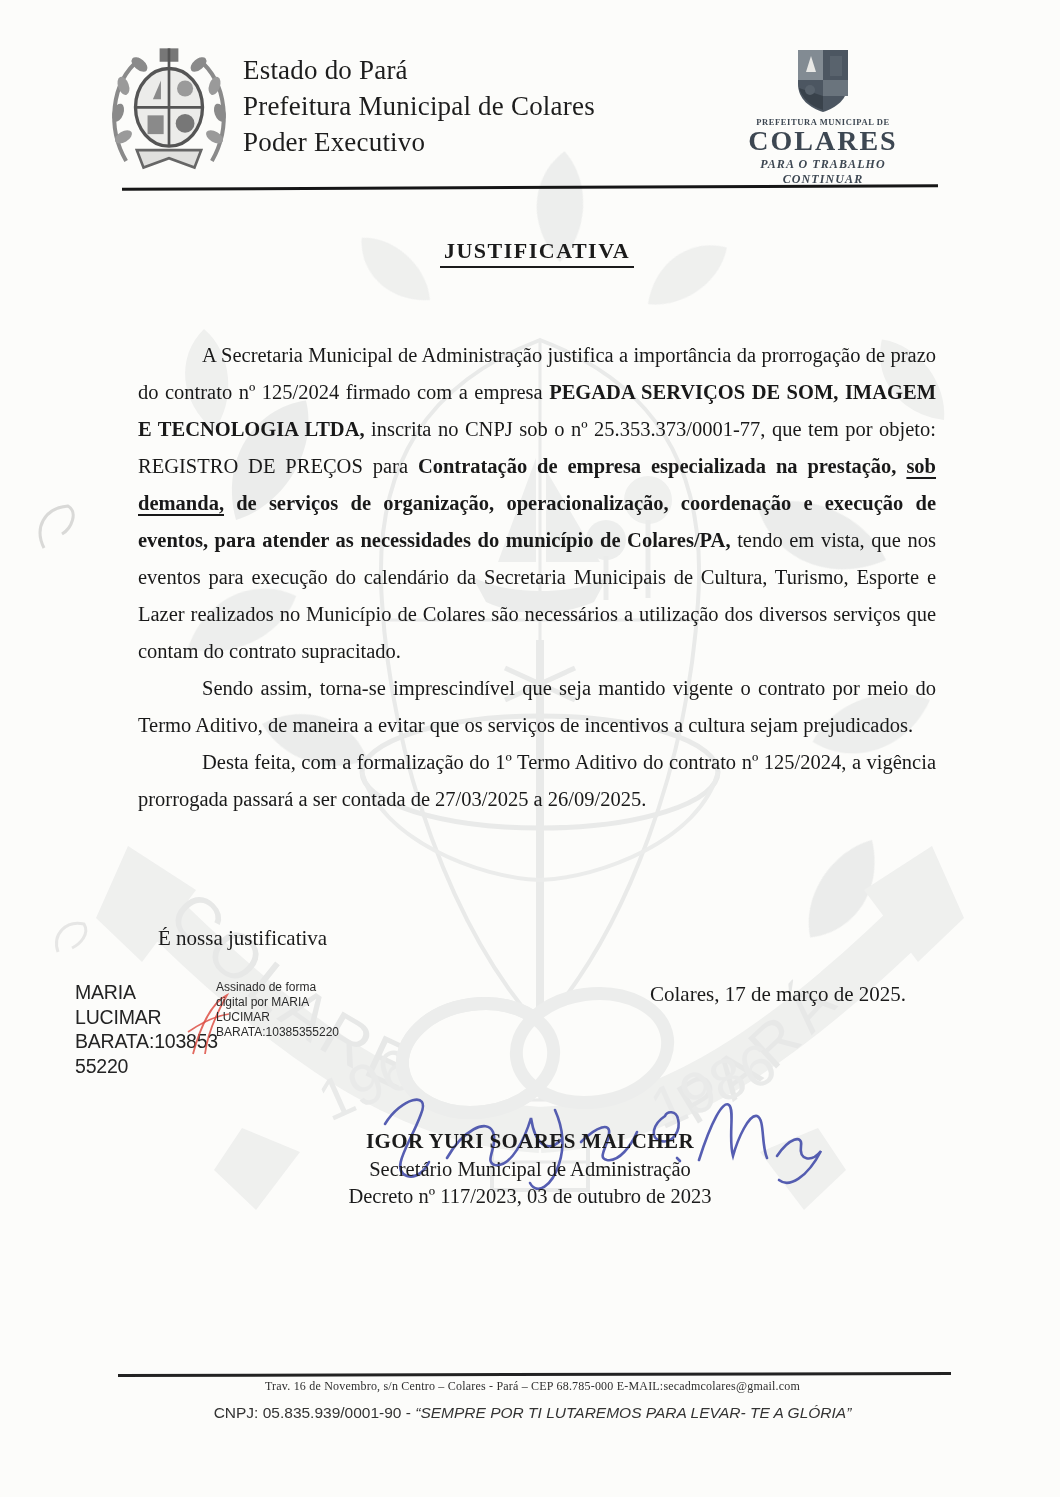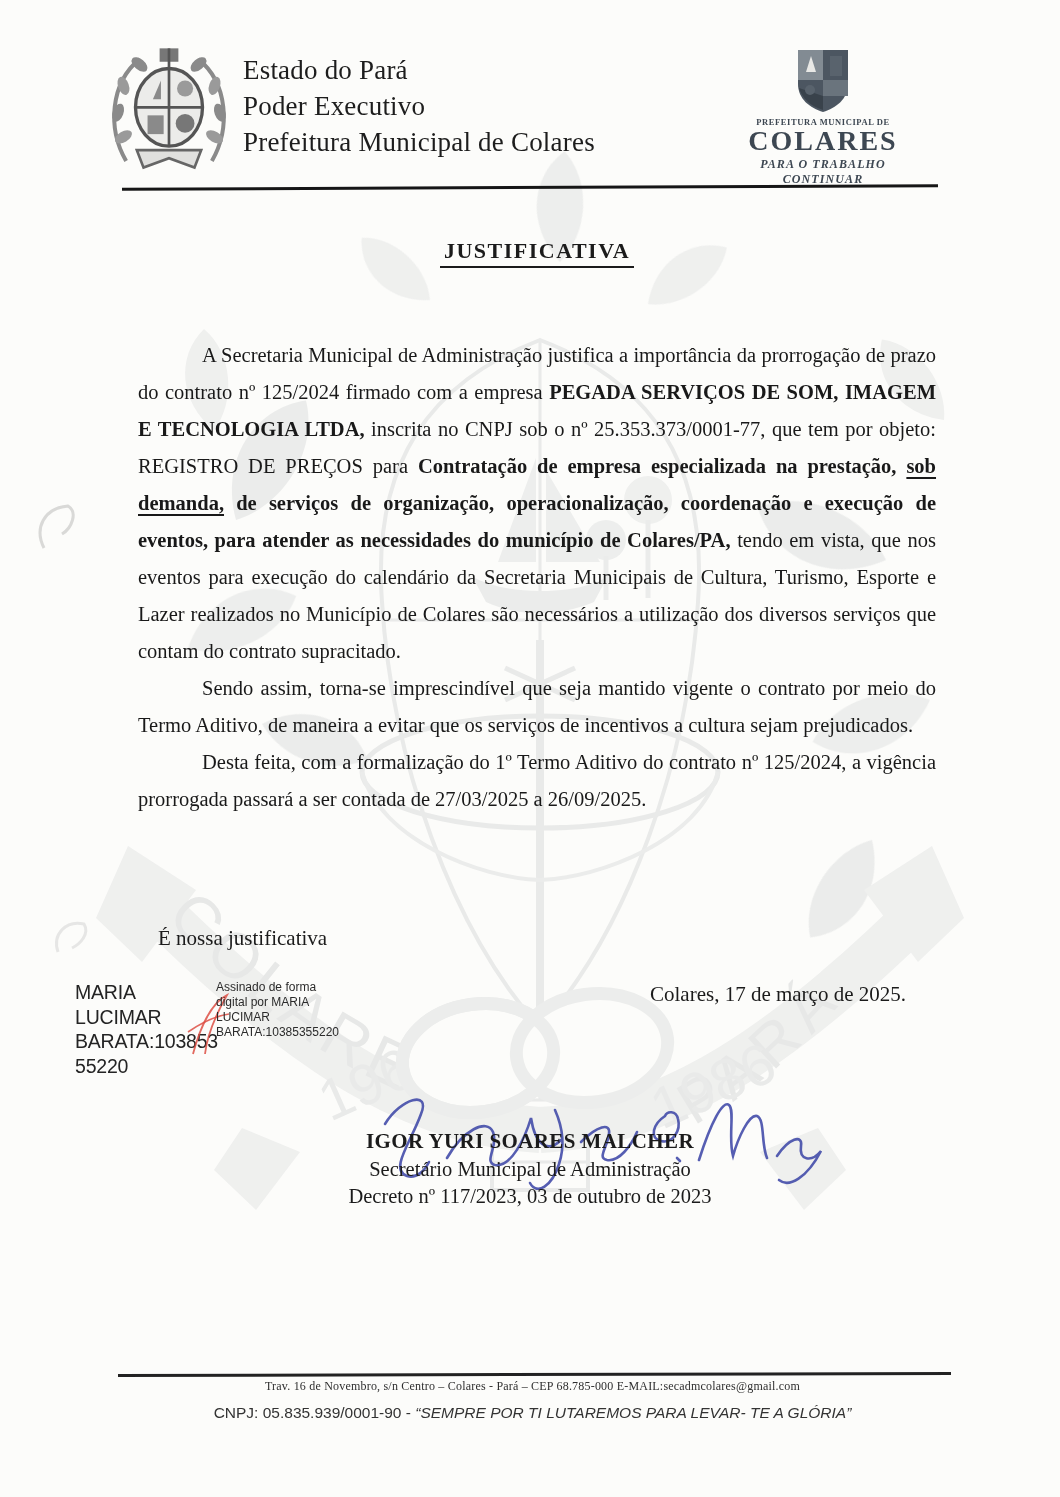--- a/index.html
+++ b/index.html
@@ -150,22 +150,22 @@
       <polygon points="38,42 44,28 44,42" fill="#8a8a8a"></polygon>
       <circle cx="62" cy="34" r="6" fill="#9a9a9a"></circle>
       <rect x="34" y="54" width="12" height="14" fill="#8a8a8a"></rect>
       <circle cx="62" cy="60" r="7" fill="#777"></circle>
       <path d="M26,80 L74,80 L69,93 L50,86 L31,93 Z" fill="#e0e0de" stroke="#666" stroke-width="2"></path>
     </g>
   </svg>
 
   <div class="abs hdr-lines">
     <div>Estado do Pará</div>
+    <div>Prefeitura Municipal de Colares</div>
     <div>Poder Executivo</div>
-    <div>Prefeitura Municipal de Colares</div>
   </div>
 
   <div class="abs hdr-logo">
     <svg style="margin:0 auto;" width="58" height="66" viewBox="0 0 58 66" aria-hidden="true">
       <path d="M4,2 h50 v34 c0,15 -12,24 -25,28 C16,60 4,51 4,36 Z" fill="#4c5661"></path>
       <rect x="4" y="2" width="25" height="30" fill="#828b93"></rect>
       <rect x="29" y="32" width="25" height="16" fill="#6a747d"></rect>
       <path d="M29,48 v14 C16,58 8,50 5,40 Z" fill="#39424b"></path>
       <polygon points="12,24 17,8 22,24" fill="#e8e8e6"></polygon>
       <rect x="36" y="8" width="12" height="20" fill="#59636d"></rect>

